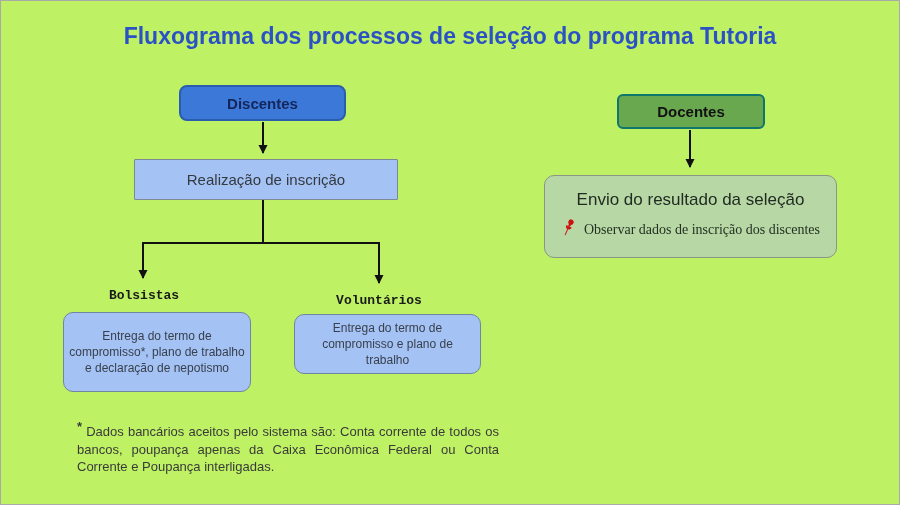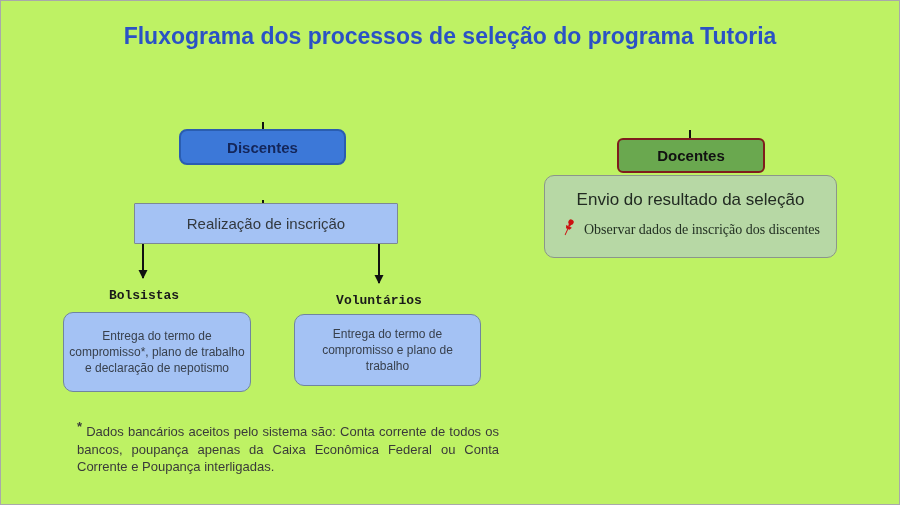--- a/index.html
+++ b/index.html
@@ -20,30 +20,29 @@
   }
   .connectors {
     position:absolute; top:0; left:0;
     pointer-events:none;
   }
   .node {
     position:absolute;
     display:flex; align-items:center; justify-content:center;
     text-align:center;
     box-sizing:border-box;
-    margin-top:44px;
   }
   .node-discentes {
     left:178px; top:84px; width:167px; height:36px;
     background:#3c78d8; border:2px solid #2a5db0; border-radius:8px;
     color:#14265a; font-size:15px; font-weight:bold;
   }
   .node-docentes {
     left:616px; top:93px; width:148px; height:35px;
-    background:#6aa84f; border:2px solid #7f1d1d; border-radius:6px;
+    background:#6aa84f; border:2px solid #0f766e; border-radius:6px;
     color:#111111; font-size:15px; font-weight:bold;
   }
   .node-inscricao {
     left:133px; top:158px; width:264px; height:41px;
     background:#a4c2f4; border:1.5px solid #7d8994; border-radius:1px;
     color:#33393f; font-size:15px;
   }
   .branch-label {
     position:absolute; width:120px; text-align:center;
     font-size:13px; font-weight:bold; color:#1a1a1a;font-family:Liberation Mono, monospace;
@@ -51,21 +50,21 @@
   .label-bolsistas  { left:83px;  top:287px; }
   .label-voluntarios{ left:318px; top:292px; }
   .branch-box {
     position:absolute;
     background:#a4c2f4; border:1.5px solid #70859f; border-radius:10px;
     color:#38404d; font-size:12px; line-height:16px;
     display:flex; align-items:center; justify-content:center;
     text-align:center; box-sizing:border-box;
   }
   .box-bolsistas   { left:62px;  top:311px; width:188px; height:80px; padding:4px 4px; }
-  .box-voluntarios { left:293px; top:313px; width:187px; height:72px; padding:4px 12px; }
+  .box-voluntarios { left:293px; top:313px; width:187px; height:60px; padding:4px 12px; }
   .result-box {
     position:absolute; left:543px; top:174px; width:293px; height:83px;
     background:#b7d8a5; border:1.5px solid #8b968b; border-radius:10px;
     box-sizing:border-box; padding:14px 10px 0 10px;
   }
   .result-title {
     text-align:center; font-size:17px; color:#222b22;
   }
   .result-note {
     margin-top:7px; margin-left:4px;

